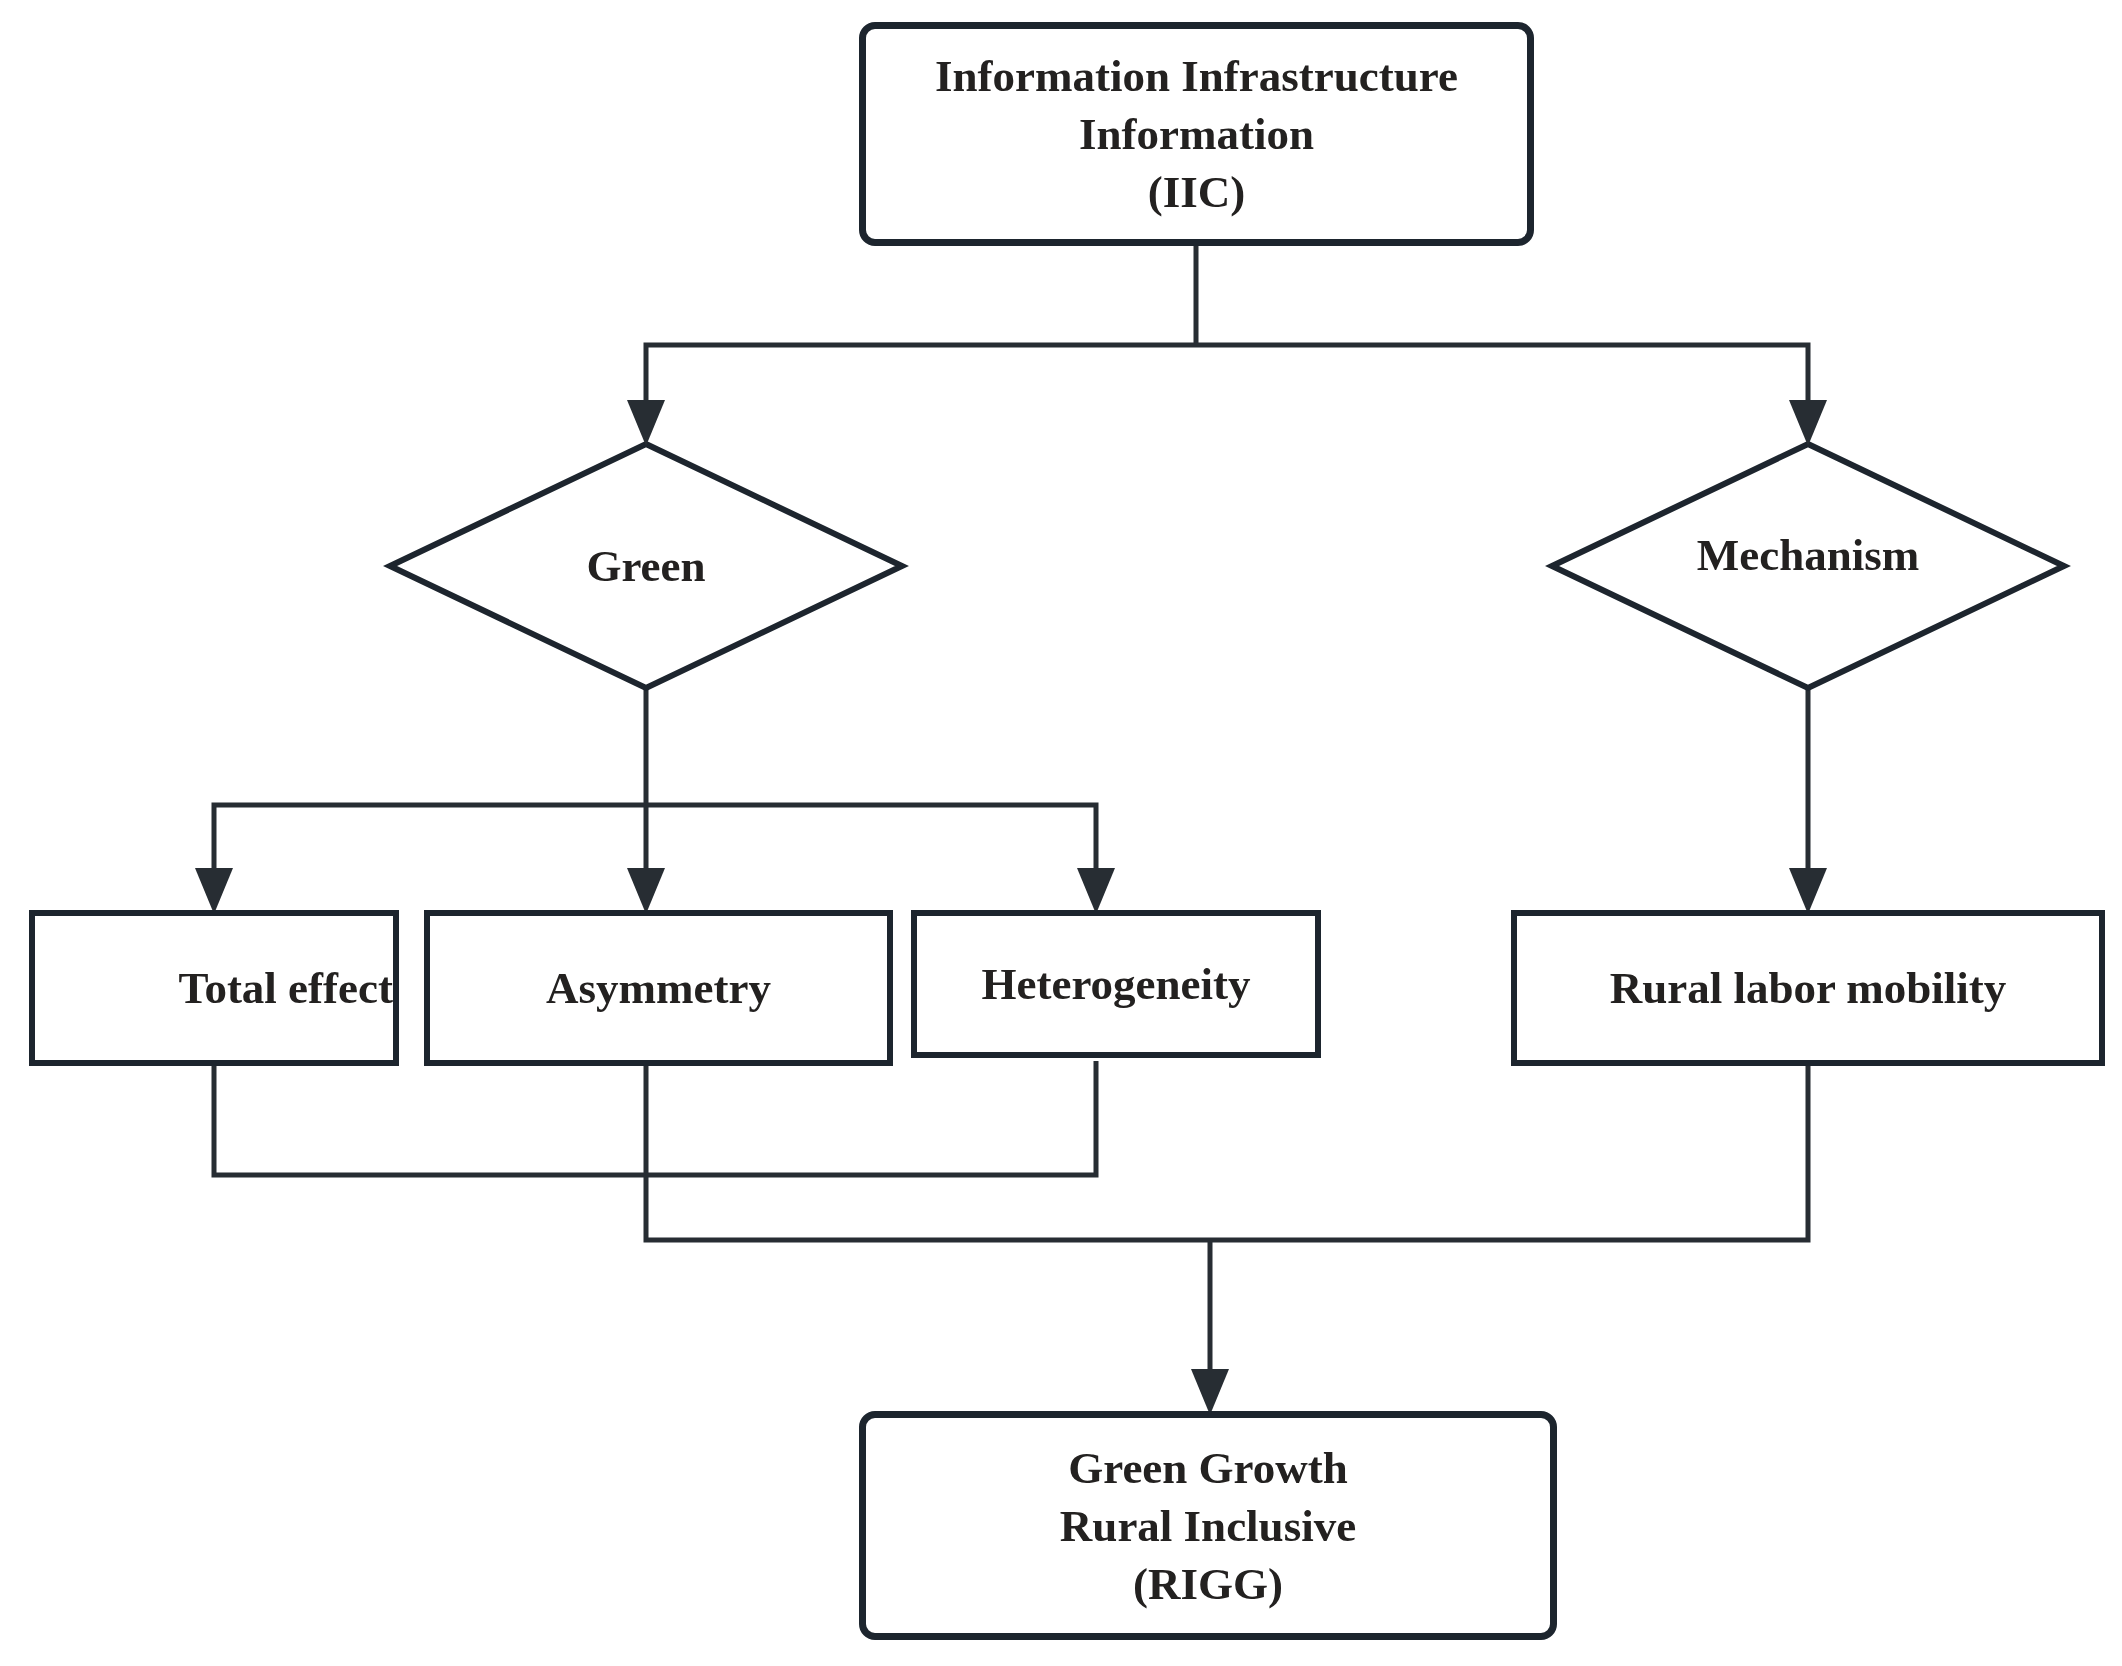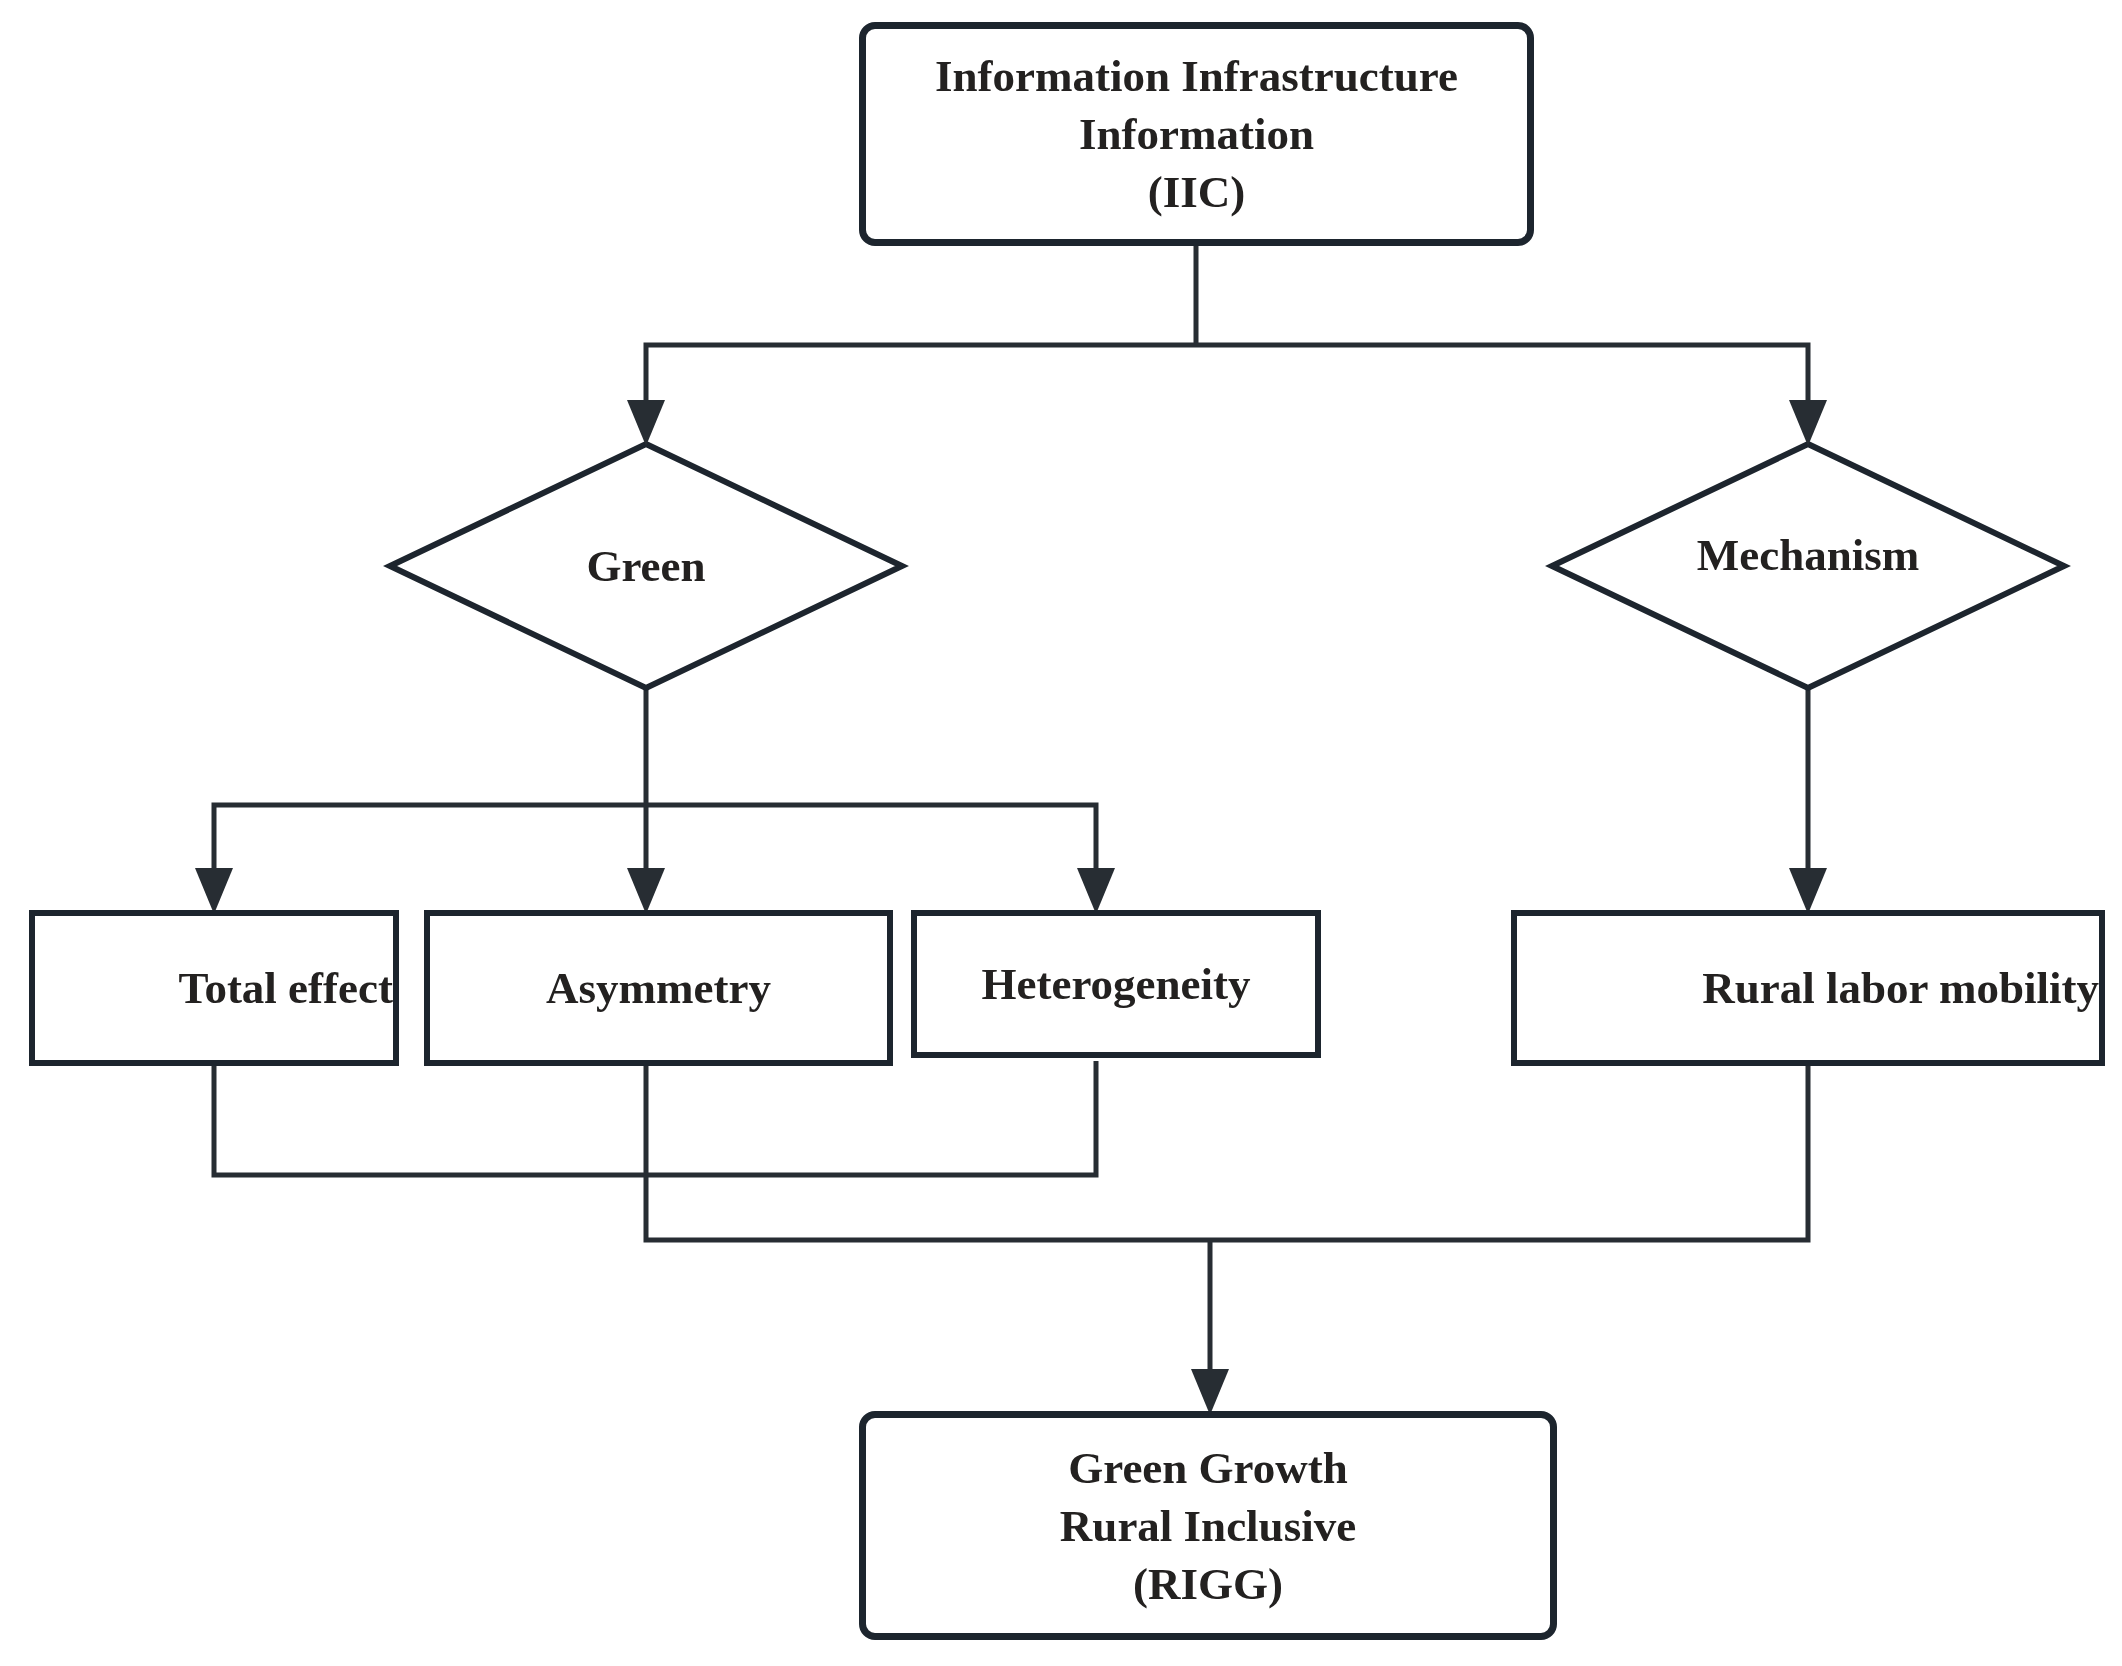--- a/index.html
+++ b/index.html
@@ -76,21 +76,21 @@
   </div>
 
   <div class="node" style="left:424px;top:910px;width:469px;height:156px;">
     <div>Asymmetry</div>
   </div>
 
   <div class="node" style="left:911px;top:910px;width:410px;height:148px;">
     <div>Heterogeneity</div>
   </div>
 
-  <div class="node" style="left:1511px;top:910px;width:594px;height:156px;align-items:flex-end;">
+  <div class="node" style="left:1511px;top:910px;width:594px;height:156px;">
     <div>Rural labor mobility</div>
   </div>
 
   <div class="node rounded" style="left:859px;top:1411px;width:698px;height:229px;">
     <div>Green Growth</div>
     <div>Rural Inclusive</div>
     <div>(RIGG)</div>
   </div>
 
 </div>

